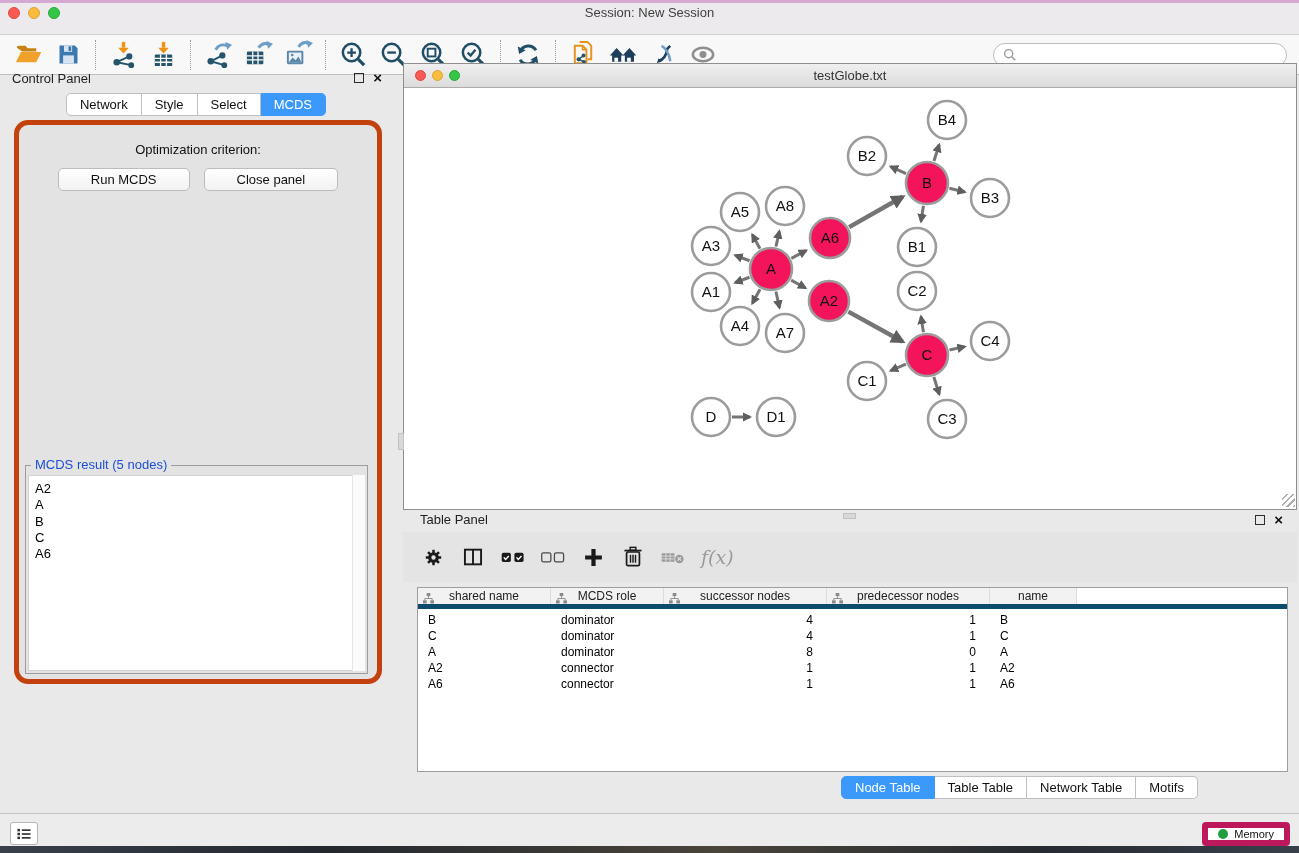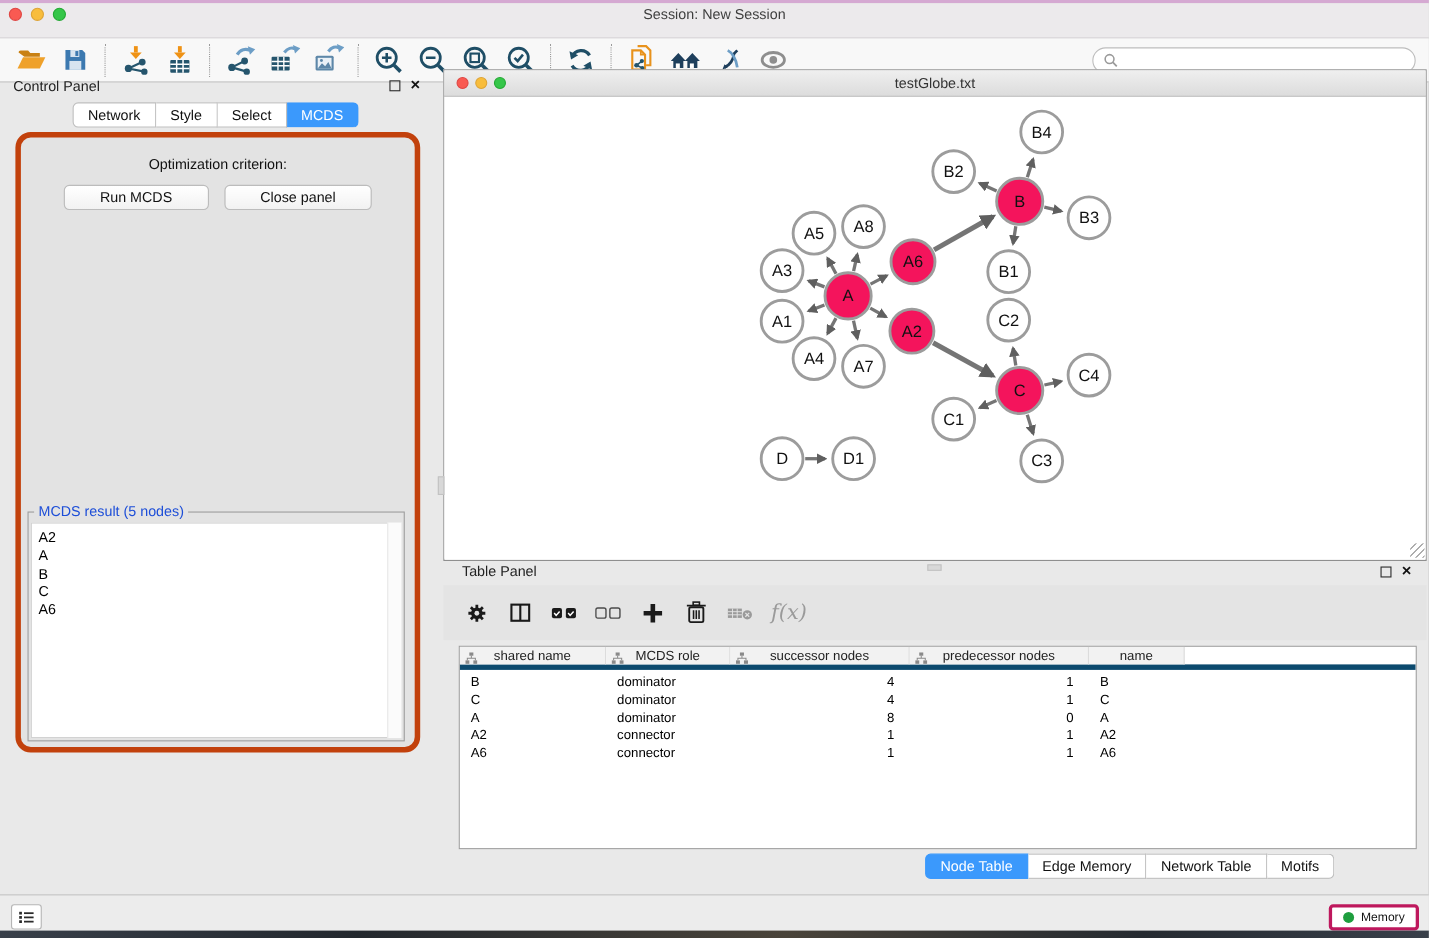--- a/index.html
+++ b/index.html
@@ -76,21 +76,21 @@
   .hcell .hicon { position:absolute; left:5px; top:5px; }
   .trow { display:flex; height:16px; align-items:center; font-size:12px; color:#000; }
   .tcell { overflow:hidden; white-space:nowrap; }
   .tl { padding-left:10px; text-align:left; }
   .tr { padding-right:14px; text-align:right; }
   .bottom-tabs { position:absolute; bottom:1px; left:438px; display:flex; }
 
   
   .status-bar { position:absolute; left:0; top:813px; width:1299px; height:33px; background:#ECECEC; border-top:1px solid #C3C3C3; }
   .list-btn { position:absolute; left:10px; top:8px; width:28px; height:23px; background:#fff; border:1px solid #B5B5B5; border-radius:3px; display:flex; align-items:center; justify-content:center; }
-  .memory-btn { position:absolute; right:9px; top:8px; height:24px; background:#fff; border:3px solid #be185d; border-radius:4px; display:flex; align-items:center; padding:0 10px; gap:6px;margin-left:36px; }
+  .memory-btn { position:absolute; right:9px; top:8px; height:24px; background:#fff; border:6px solid #be185d; border-radius:4px; display:flex; align-items:center; padding:0 10px; gap:6px;margin-left:36px; }
   .mem-dot { width:10px; height:10px; border-radius:50%; background:#1E9E3E; }
   .memory-btn span.lbl { font-size:11px; color:#111; }
   .bottom-strip { position:absolute; left:0; bottom:0; width:1299px; height:7px;
      background:linear-gradient(90deg,#39404a,#23282e 25%,#4a443a 55%,#262b31 80%,#39404a); }
 </style>
 </head>
 <body>
 
 <div class="screen">
 
@@ -551,21 +551,21 @@
               <div class="tcell tl" style="width: 133px;">A6</div>
               <div class="tcell tl" style="width: 113px;">connector</div>
               <div class="tcell tr" style="width: 163px;">1</div>
               <div class="tcell tr" style="width: 163px;">1</div>
               <div class="tcell tl" style="width: 87px;">A6</div>
             </div>
           </div>
       </div>
       <div class="bottom-tabs">
         <div class="tab active">Node Table</div>
-        <div class="tab">Edge Memory</div>
+        <div class="tab">Table Table</div>
         <div class="tab">Network Table</div>
         <div class="tab">Motifs</div>
       </div>
     </div>
   </div>
 
   <div class="status-bar">
     <div class="list-btn">
       <svg width="16" height="14" viewBox="0 0 22 18">
           <g fill="#2B2B2B">

